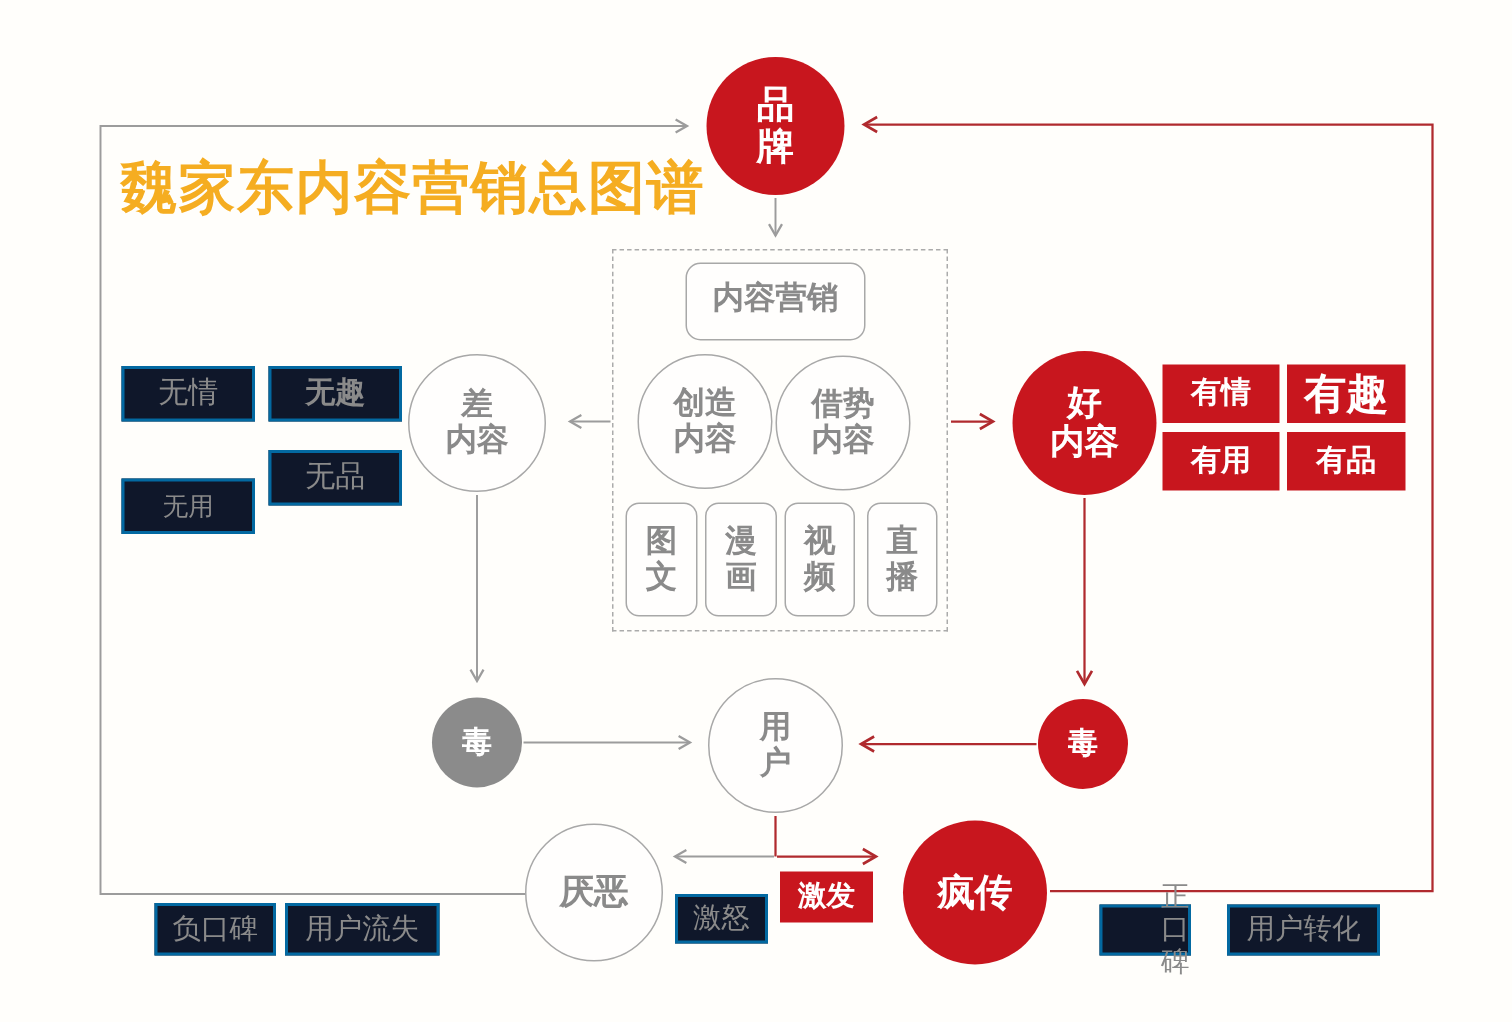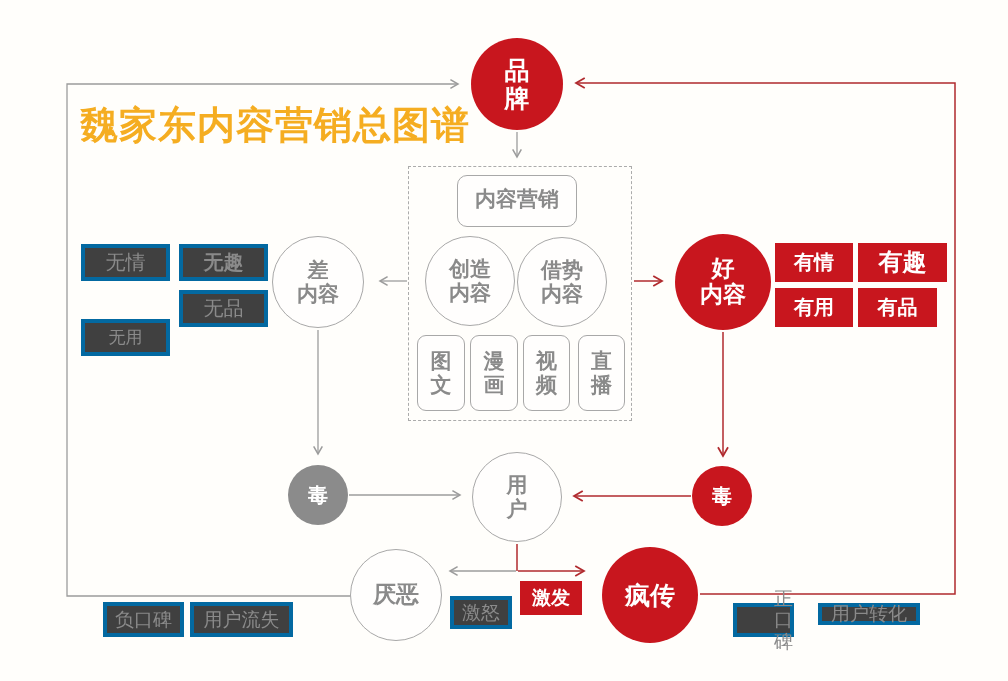--- a/index.html
+++ b/index.html
@@ -29,21 +29,21 @@
   .bold{font-weight:bold;}
   .outline{background:#fffefd;border:1px solid #a8a8a8;color:#8a8a8a;}
   .redfill{background:#c8161e;color:#ffffff;}
   .grayfill{background:#8b8b8b;color:#ffffff;}
   .dashedbox{
     position:absolute;left:408px;top:166px;width:224px;height:255px;
     border:1px dashed #ababab;box-sizing:border-box;background:transparent;
   }
   .pill{border-radius:10px;}
   .fmt{border-radius:9px;}
-  .tagg{background:#404040;border:4px solid #0369a1;color:#8a8a8a;}
+  .tagg{background:#0f172a;border:2px solid #0369a1;color:#8a8a8a;}
   .tagr{background:#c8161e;color:#ffffff;font-weight:bold;}
 </style>
 </head>
 <body>
 
 <div class="canvas">
 
   <svg class="connectors" width="1008" height="681" viewBox="0 0 1008 681">
     <defs>
       <marker id="mg" viewBox="0 0 12 12" refX="9" refY="6" markerWidth="10" markerHeight="10" orient="auto-start-reverse">
@@ -97,38 +97,38 @@
   <div class="node fmt outline bold" style="left:523px;top:335px;width:47px;height:76px;font-size:21px;">视
 频</div>
   <div class="node fmt outline bold" style="left:578px;top:335px;width:47px;height:76px;font-size:21px;">直
 播</div>
 
   <div class="node circle outline bold" style="left:272px;top:236px;width:92px;height:92px;font-size:21px;">差
 内容</div>
   <div class="node tagg" style="left:81px;top:244px;width:89px;height:37px;font-size:20px;">无情</div>
   <div class="node tagg" style="left:179px;top:244px;width:89px;height:37px;font-size:20px;font-weight:bold;">无趣</div>
   <div class="node tagg" style="left:81px;top:290px;width:89px;height:37px;font-size:17px;margin-top:29px;">无用</div>
-  <div class="node tagg" style="left:179px;top:290px;width:89px;height:37px;font-size:20px;">无品</div>
+  <div class="node tagg" style="left:179px;top:300px;width:89px;height:37px;font-size:20px;">无品</div>
 
   <div class="node circle redfill bold" style="left:675px;top:234px;width:96px;height:96px;font-size:23px;">好
 内容</div>
   <div class="node tagr" style="left:775px;top:243px;width:78px;height:39px;font-size:20px;">有情</div>
-  <div class="node tagr" style="left:858px;top:243px;width:89px;height:39px;font-size:24px;text-align:center;">有趣</div>
+  <div class="node tagr" style="left:858px;top:243px;width:79px;height:39px;font-size:28px;text-align:center;">有趣</div>
   <div class="node tagr" style="left:775px;top:288px;width:78px;height:39px;font-size:20px;">有用</div>
   <div class="node tagr" style="left:858px;top:288px;width:79px;height:39px;font-size:20px;">有品</div>
 
   <div class="node circle grayfill bold" style="left:288px;top:465px;width:60px;height:60px;font-size:20px;">毒</div>
   <div class="node circle redfill bold" style="left:692px;top:466px;width:60px;height:60px;font-size:20px;">毒</div>
 
   <div class="node circle outline bold" style="left:472px;top:452px;width:90px;height:90px;font-size:21px;">用
 户</div>
 
   <div class="node circle outline bold" style="left:350px;top:549px;width:92px;height:92px;font-size:23px;">厌恶</div>
   <div class="node tagg" style="left:450px;top:596px;width:62px;height:33px;font-size:19px;">激怒</div>
   <div class="node tagr" style="left:520px;top:581px;width:62px;height:34px;font-size:19px;">激发</div>
   <div class="node circle redfill bold" style="left:602px;top:547px;width:96px;height:96px;font-size:25px;">疯传</div>
 
   <div class="node tagg" style="left:103px;top:602px;width:81px;height:35px;font-size:19px;">负口碑</div>
   <div class="node tagg" style="left:190px;top:602px;width:103px;height:35px;font-size:19px;text-align:right;">用户流失</div>
   <div class="node tagg" style="left:733px;top:603px;width:61px;height:34px;font-size:19px;padding-left:40px;">正口碑</div>
-  <div class="node tagg" style="left:818px;top:603px;width:102px;height:22px;font-size:19px;">用户转化</div>
+  <div class="node tagg" style="left:818px;top:603px;width:102px;height:34px;font-size:19px;">用户转化</div>
 
 </div>
 
 </body></html>

